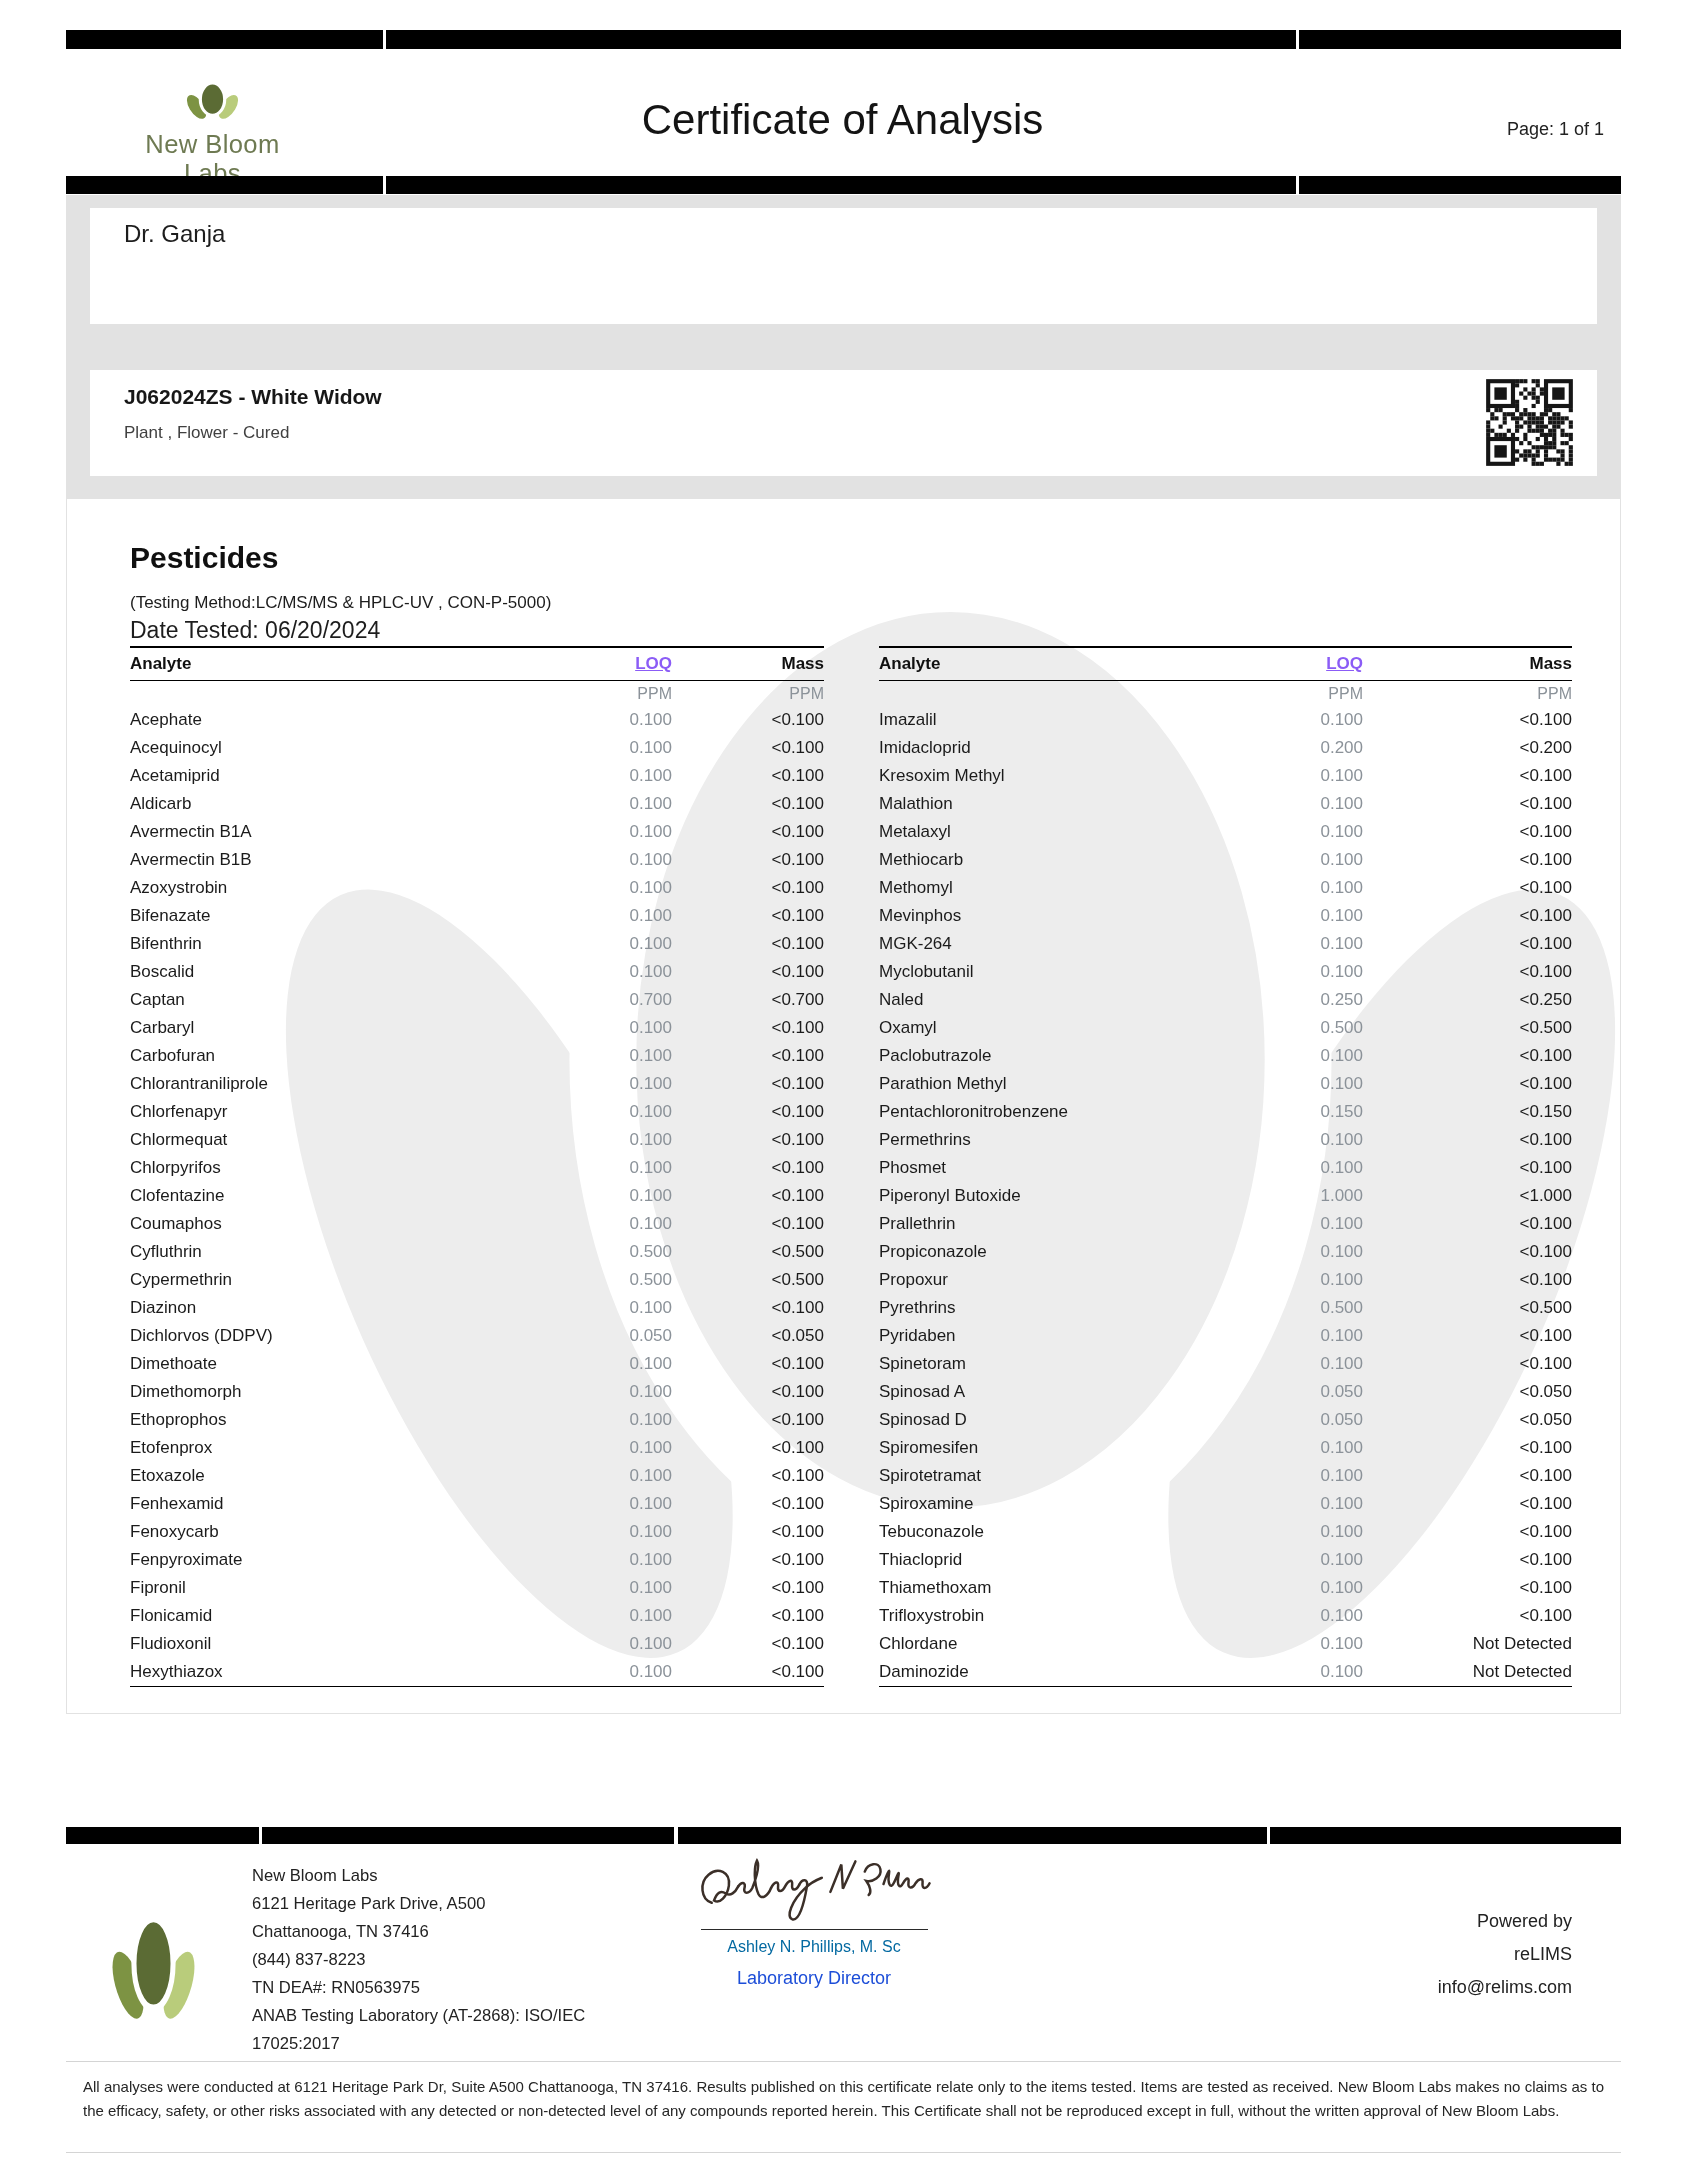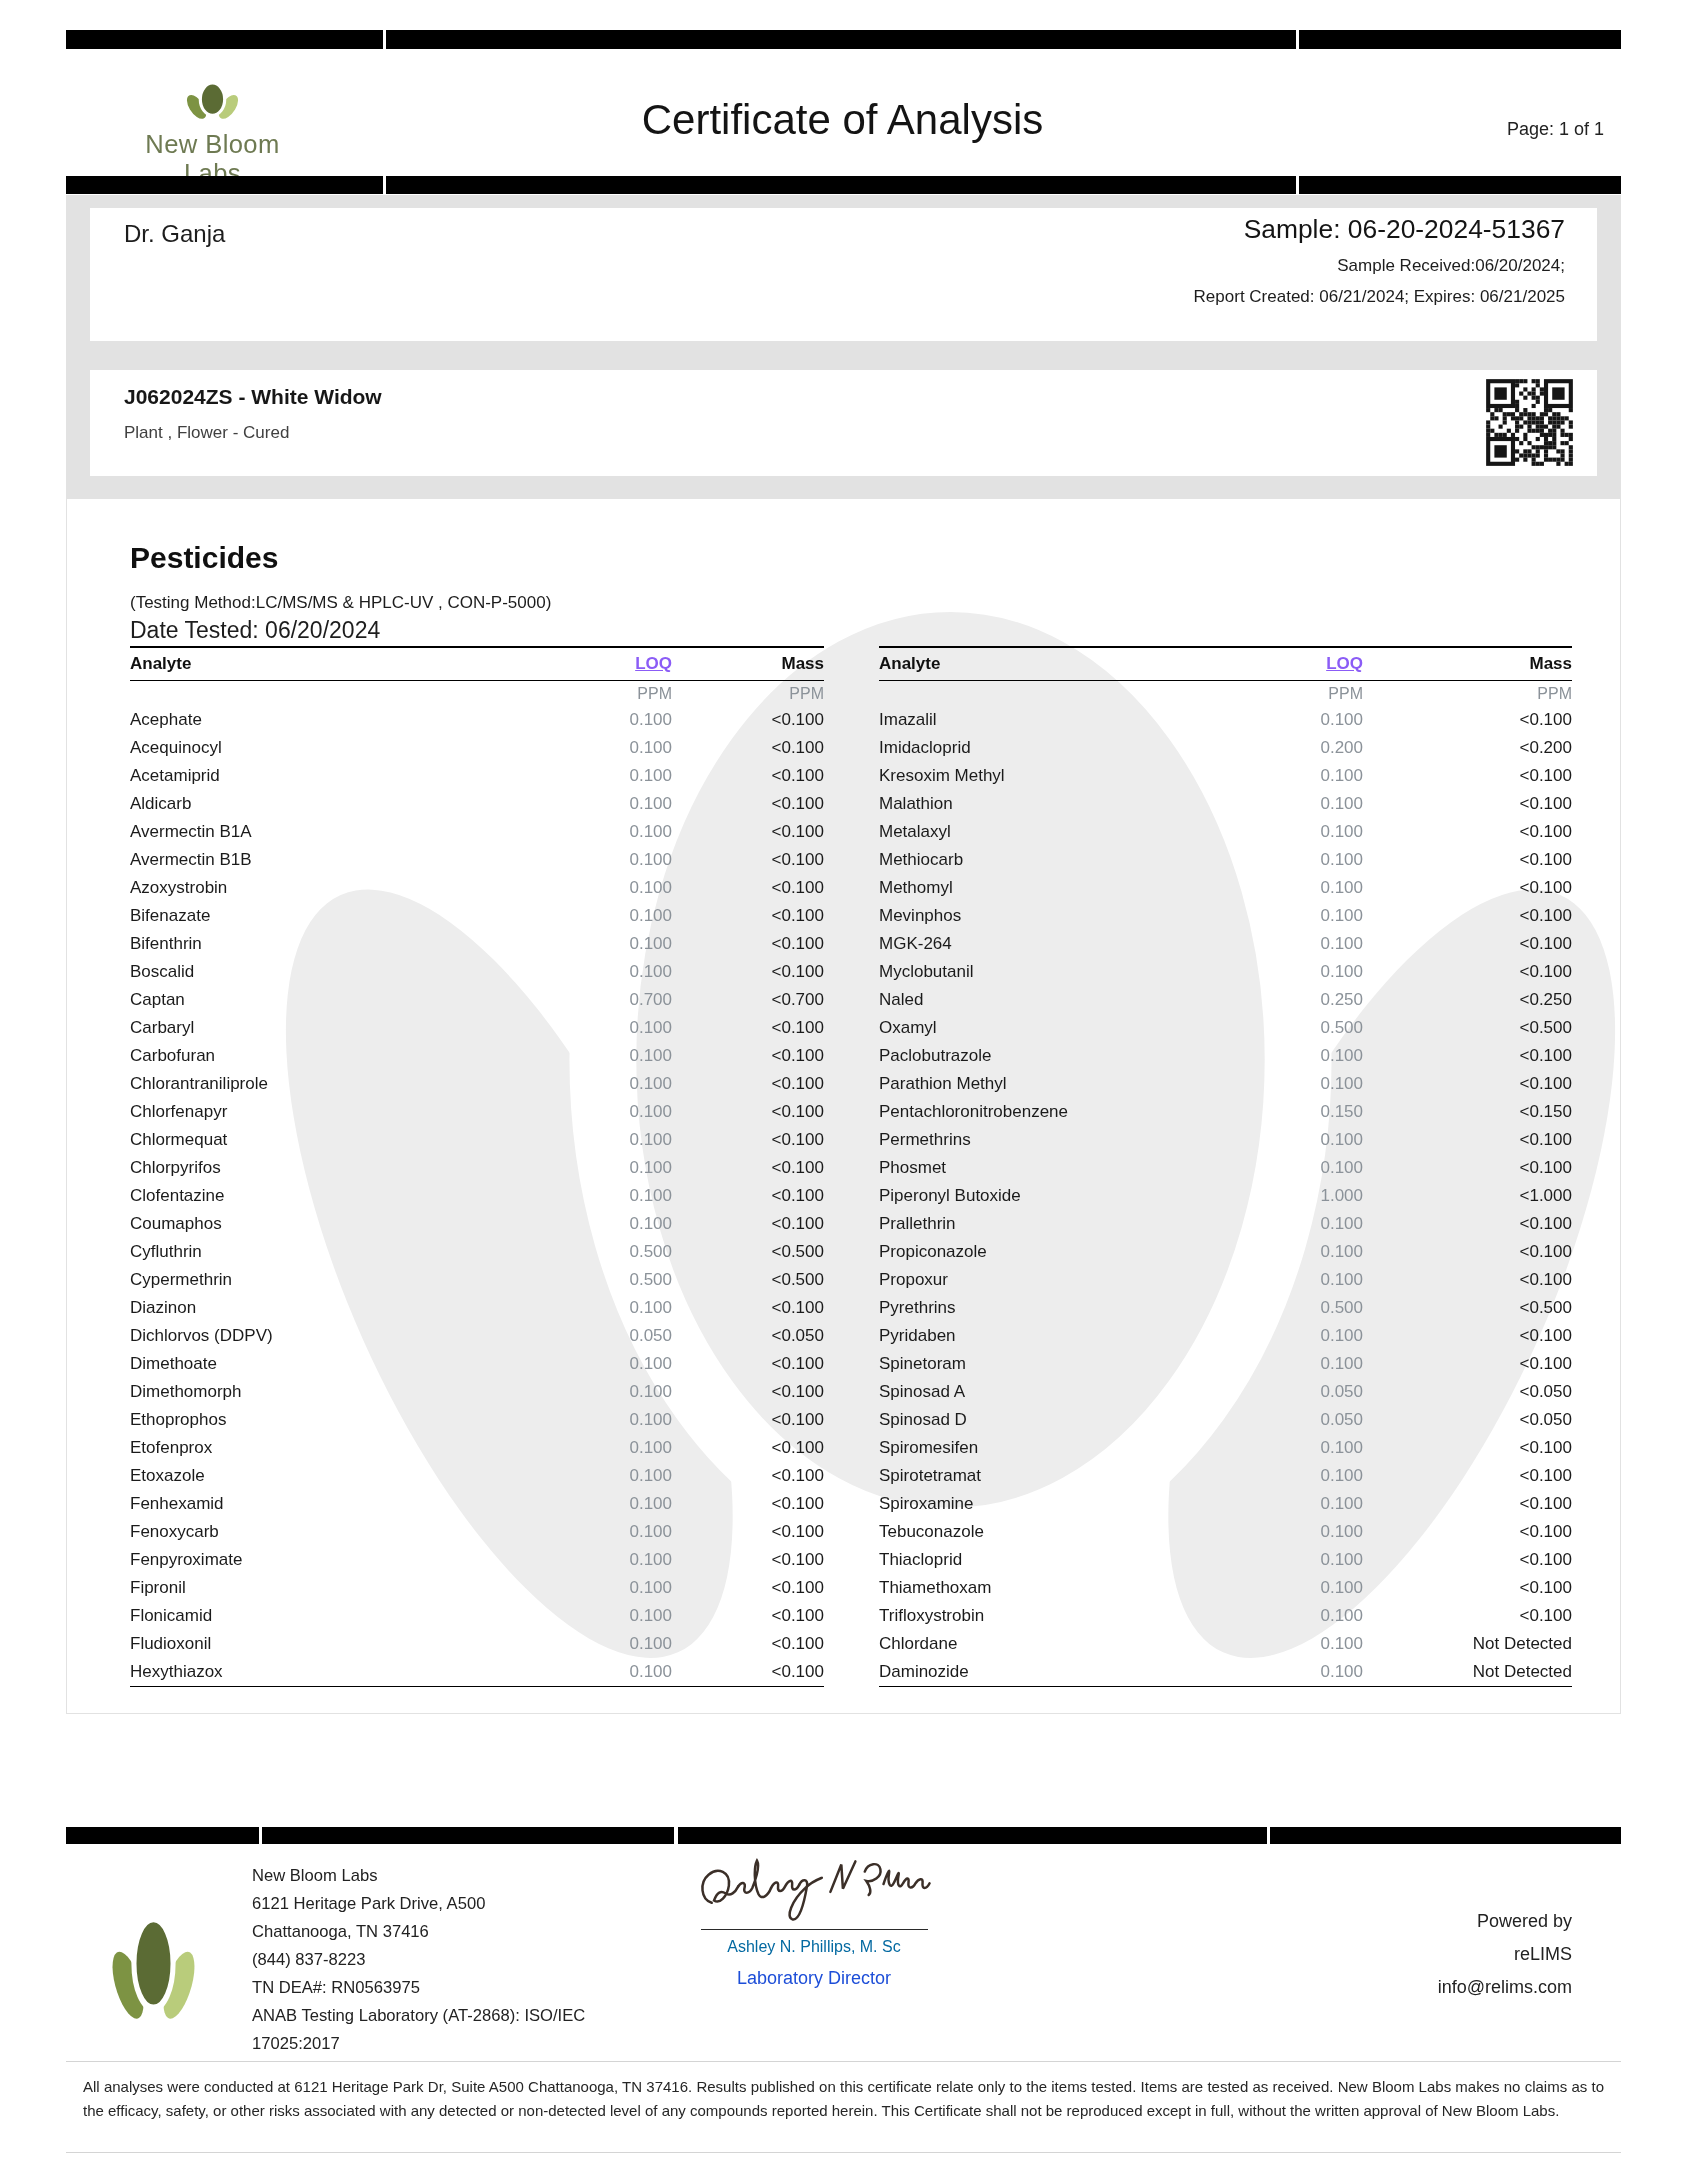--- a/index.html
+++ b/index.html
@@ -16,21 +16,21 @@
   
   .logo-head{position:absolute;left:119px;top:82px;width:187px;text-align:center;}
   .logo-head svg{display:block;margin:0 auto;}
   .logo-head .brand{margin-top:5.1px;font-size:25.6px;letter-spacing:0.4px;color:#6e7a52;}
   .doc-title{position:absolute;left:0;right:0;top:96px;text-align:center;
              font-size:42px;color:#141414;}
   .page-label{position:absolute;right:81px;top:119px;font-size:18px;color:#222;}
   
   .gray-panel{position:absolute;left:66px;top:195px;width:1555px;height:303px;background:#e2e2e2;}
   .wbox{position:absolute;left:24px;right:24px;background:#fff;}
-  .wbox1{top:12.8px;height:133px;}
+  .wbox1{top:12.8px;height:116px;}
   .wbox2{top:175px;height:106px;}
   .client-name{position:absolute;left:34px;top:12px;font-size:24px;color:#1d1d1d;}
   .sample-meta{position:absolute;right:32px;top:5.1px;text-align:right;}
   .sample-id{font-size:26.4px;color:#141414;line-height:32px;}
   .sample-sub{font-size:17px;color:#1d1d1d;margin-top:12px;line-height:17px;}
   .sample-sub2{margin-top:14.5px;}
   .sample-name{position:absolute;left:34px;top:15.3px;font-size:21px;font-weight:700;color:#171717;}
   .sample-type{position:absolute;left:34px;top:53px;font-size:17px;color:#404040;}
   .qr{position:absolute;right:20.4px;top:5.1px;width:95px;height:95px;}
   
@@ -96,25 +96,20 @@
 
   <div class="bar bar2" style="top:176px">
     <div class="seg s1"></div>
     <div class="seg s2"></div>
     <div class="seg s3"></div>
   </div>
 
   <div class="gray-panel">
     <div class="wbox wbox1">
       <div class="client-name">Dr. Ganja</div>
-      <div class="sample-meta">
-        <div class="sample-id">Sample: 06-20-2024-51367</div>
-        <div class="sample-sub">Sample Received:06/20/2024;</div>
-        <div class="sample-sub sample-sub2">Report Created: 06/21/2024; Expires: 06/21/2025</div>
-      </div>
     </div>
     <div class="wbox wbox2">
       <div class="sample-name">J062024ZS - White Widow</div>
       <div class="sample-type">Plant , Flower - Cured</div>
       <svg class="qr" id="qr-svg" viewBox="0 0 115 115">
           <rect x="0" y="0" width="115" height="115" fill="#ffffff"></rect>
           <rect x="5" y="5" width="35" height="35" fill="#161616"></rect>
           <rect x="10" y="10" width="25" height="25" fill="#ffffff"></rect>
           <rect x="15" y="15" width="15" height="15" fill="#161616"></rect>
           <rect x="75" y="5" width="35" height="35" fill="#161616"></rect>

